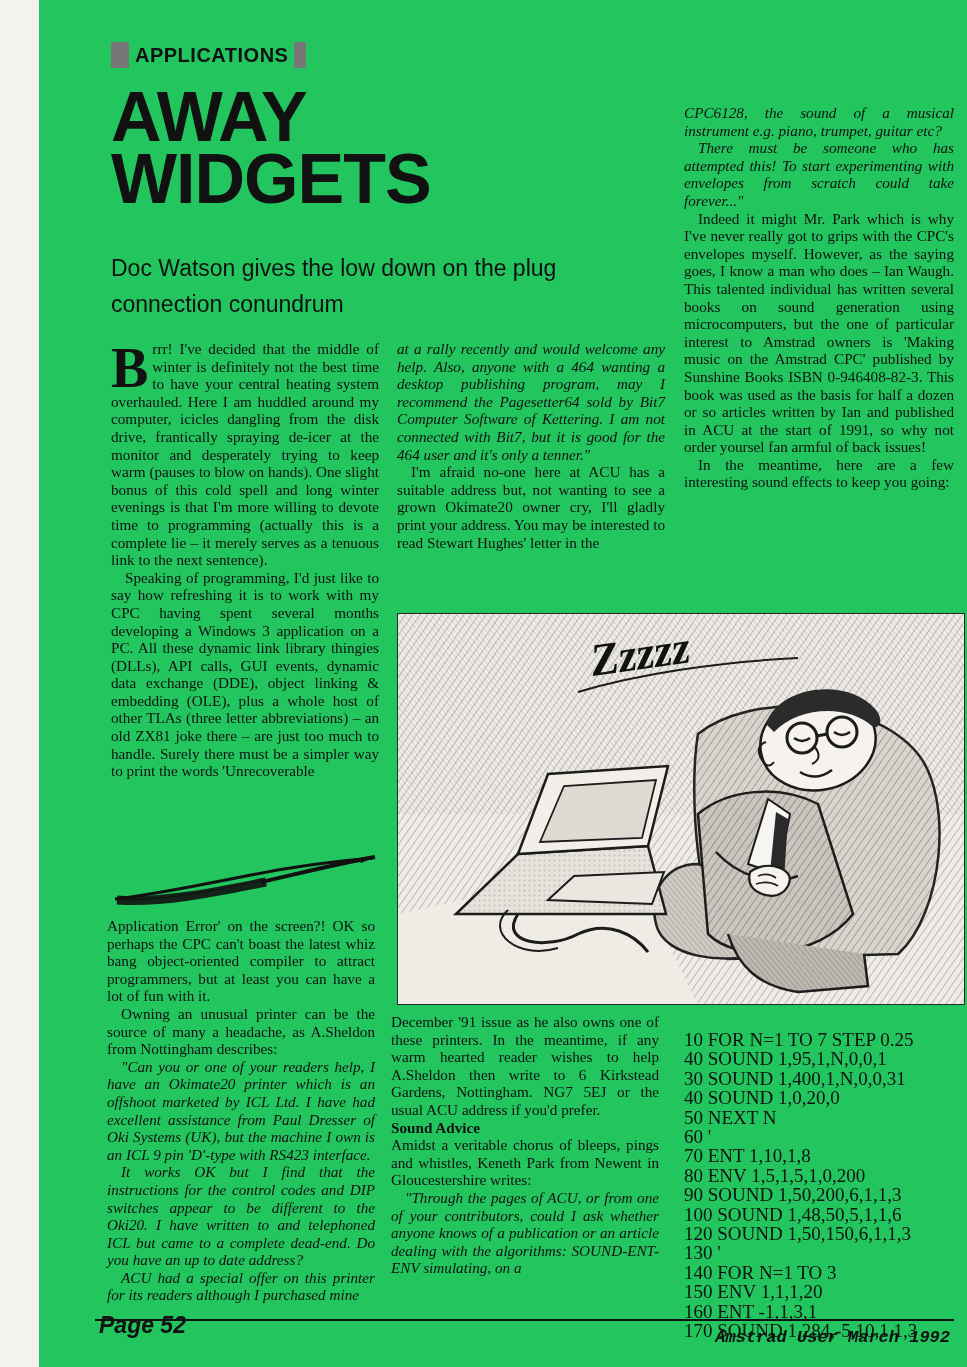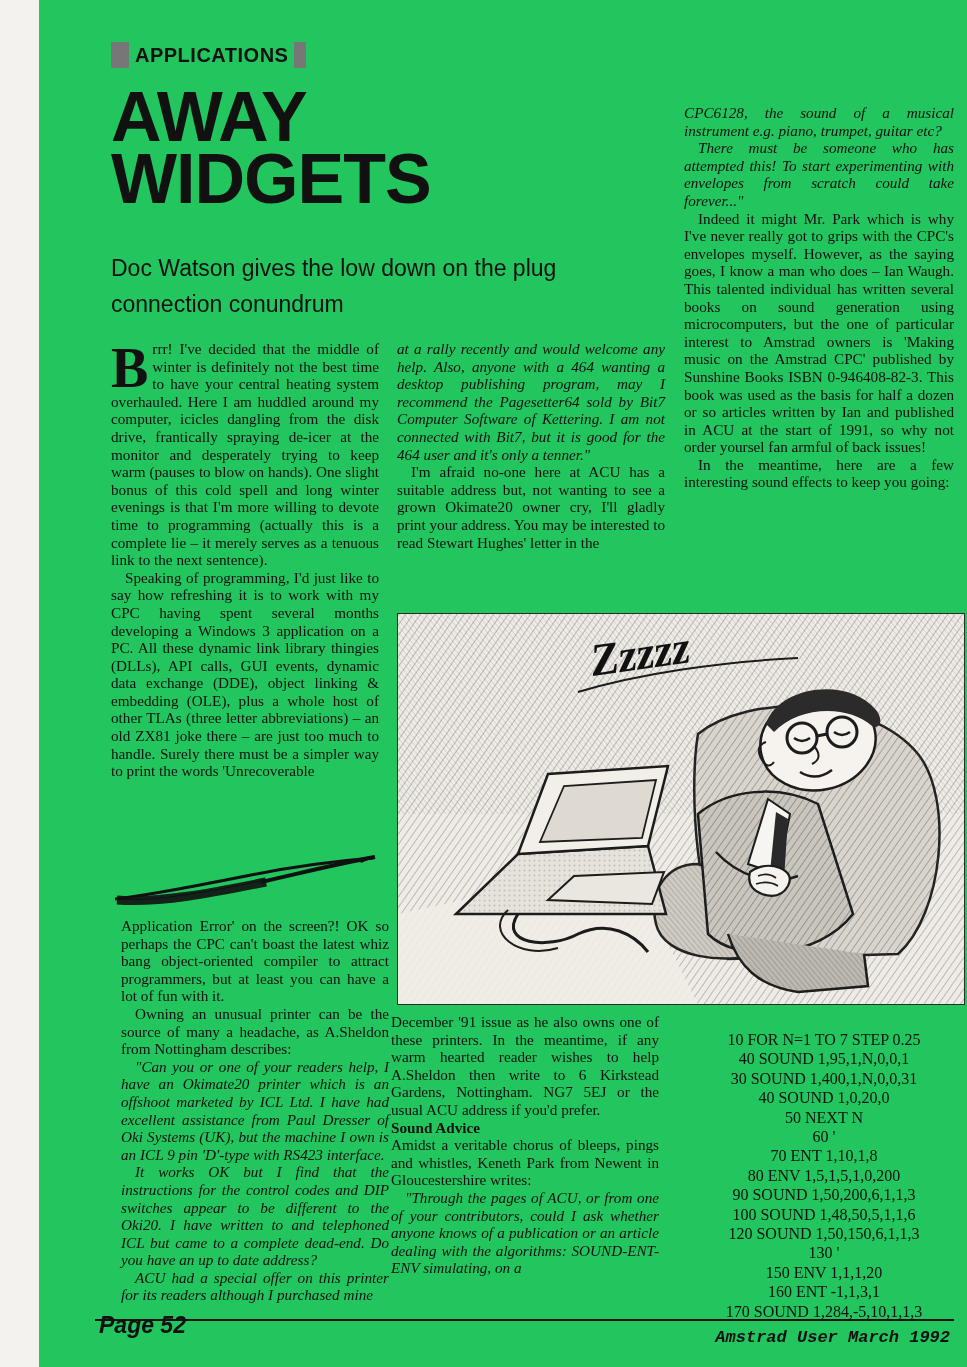--- a/index.html
+++ b/index.html
@@ -57,40 +57,40 @@
   }
   .col p{margin:0;text-indent:14px;}
   .col p.noindent{text-indent:0;}
   .col p.it{font-style:italic;}
   .col p.bold{font-weight:bold;text-indent:0;}
 
   #col1{left:72px;top:340px;width:268px;}
   #col2{left:358px;top:340px;width:268px;}
   #col3{left:645px;top:104px;width:270px;}
 
-  #col1b{left:82px;top:917px;width:268px;}
+  #col1b{left:68px;top:917px;width:268px;}
   #col2b{left:352px;top:1013px;width:268px;}
   #col3b{left:645px;top:1030px;width:280px;}
 
   
   .dropcap{
     float:left;
     font-family:"Liberation Serif", serif;
     font-weight:bold;
     font-size:56px;
     line-height:44px;
     padding:4px 4px 0 0;
     margin-top:2px;
   }
 
   
   .listing{
-    font-size:16px;
+    font-size:19px;
     line-height:19.4px;
-    text-align:center;
+    text-align:left;
   }
   .listing div{white-space:pre;}
 
   
   .squiggle{
     position:absolute;left:72px;top:855px;width:270px;height:55px;
   }
   .cartoon{
     position:absolute;left:358px;top:613px;width:566px;height:390px;
     border:1px solid #2a2a2a;
@@ -252,20 +252,21 @@
     <div>30 SOUND 1,400,1,N,0,0,31</div>
     <div>40 SOUND 1,0,20,0</div>
     <div>50 NEXT N</div>
     <div>60 '</div>
     <div>70 ENT 1,10,1,8</div>
     <div>80 ENV 1,5,1,5,1,0,200</div>
     <div>90 SOUND 1,50,200,6,1,1,3</div>
     <div>100 SOUND 1,48,50,5,1,1,6</div>
     <div>120 SOUND 1,50,150,6,1,1,3</div>
     <div>130 '</div>
+    <div>140 FOR N=1 TO 3</div>
     <div>150 ENV 1,1,1,20</div>
     <div>160 ENT -1,1,3,1</div>
     <div>170 SOUND 1,284,-5,10,1,1,3</div>
   </div>
 
   <div class="footrule"></div>
   <div class="footer-left">Page 52</div>
   <div class="footer-right">Amstrad User March 1992</div>
 
 </div>

